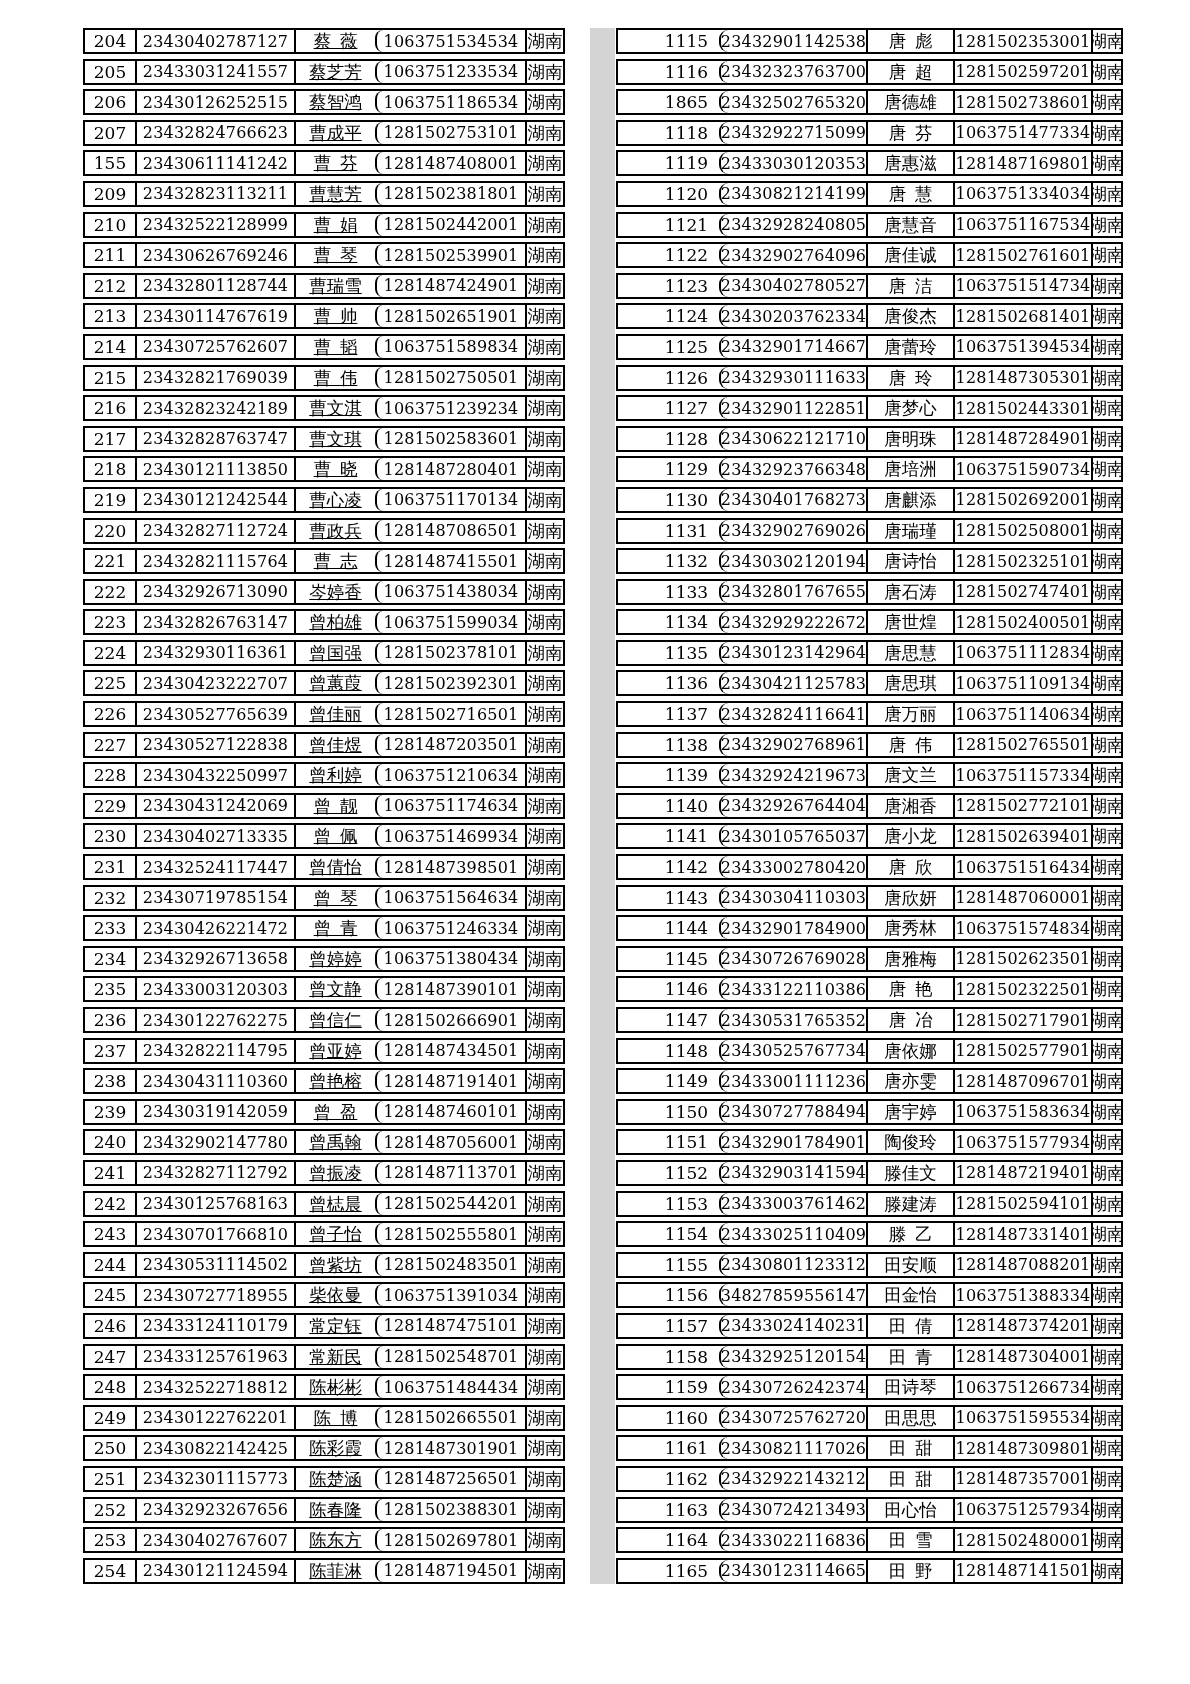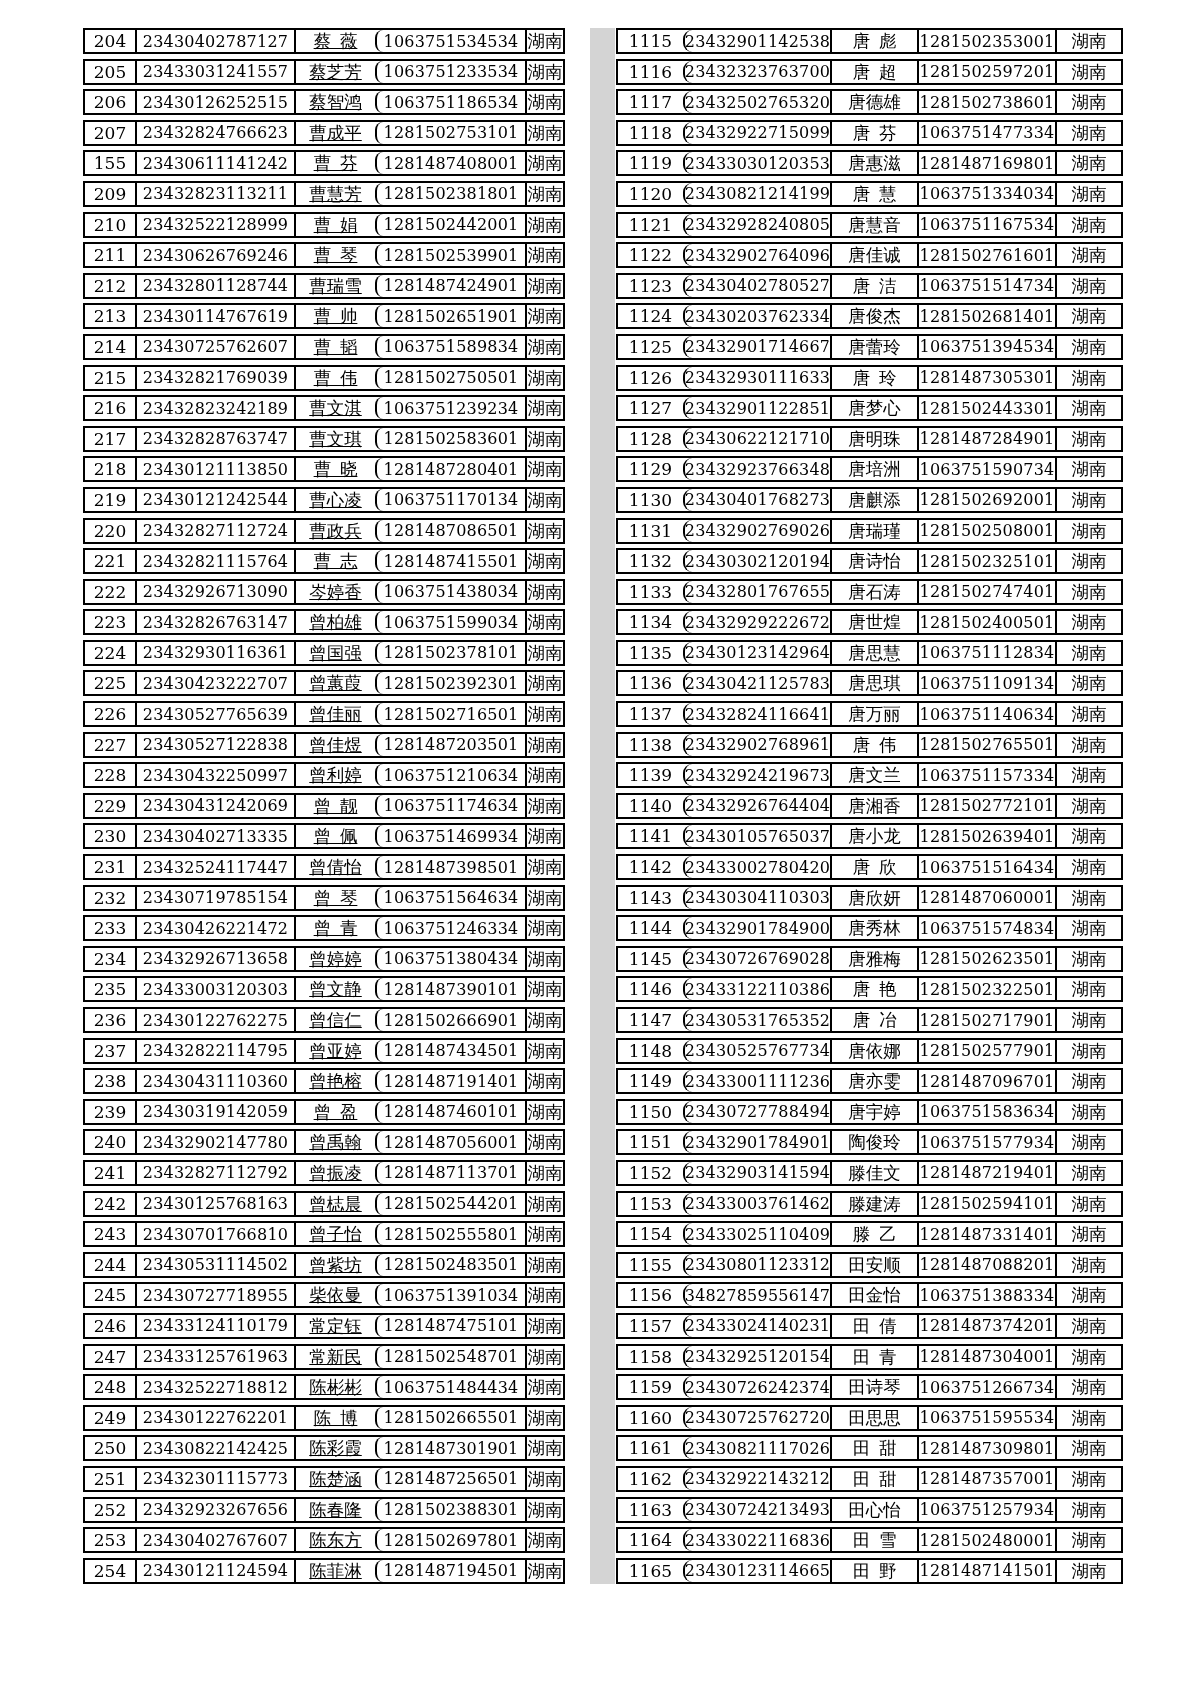--- a/index.html
+++ b/index.html
@@ -13,21 +13,21 @@
   .cell{box-sizing:border-box;display:flex;align-items:center;justify-content:center;
         white-space:nowrap;overflow:hidden;border-left:2px solid #000;
         font-family:"DejaVu Serif","Liberation Serif",serif;color:#000;}
   .cell:first-child{border-left:none;}
   .c0{font-size:17px;}
   .c1{font-size:16px;letter-spacing:0.2px;}
   .c2{font-size:17.5px;}
   .c3{font-size:16px;letter-spacing:0.2px;}
   .c4{font-size:17.5px;}
   .lt .c0{width:50px;} .lt .c1{width:159px;} .lt .c2{width:81px;text-decoration:underline;} .lt .c3{width:150px;border-radius:8px;} .lt .c4{flex:1;}
-  .rt .c0{width:65px;} .rt .c1{width:147px;border-radius:9px;} .rt .c2{width:87px;} .rt .c3{width:138px;} .rt .c4{flex:1;}
+  .rt .c0{width:65px;margin-left:36px;} .rt .c1{width:147px;border-radius:9px;} .rt .c2{width:87px;} .rt .c3{width:138px;} .rt .c4{flex:1;}
 </style>
 </head>
 <body>
 
 <div class="page">
   <div class="col-divider"></div>
   <div class="table lt">
       <div class="t-row">
         <div class="cell c0">204</div>
         <div class="cell c1">23430402787127</div>
@@ -395,21 +395,21 @@
         <div class="cell c4">湖南</div>
       </div>
       <div class="t-row">
         <div class="cell c0">1116</div>
         <div class="cell c1">23432323763700</div>
         <div class="cell c2">唐 超</div>
         <div class="cell c3">1281502597201</div>
         <div class="cell c4">湖南</div>
       </div>
       <div class="t-row">
-        <div class="cell c0">1117</div>
+        <div class="cell c0">1865</div>
         <div class="cell c1">23432502765320</div>
         <div class="cell c2">唐德雄</div>
         <div class="cell c3">1281502738601</div>
         <div class="cell c4">湖南</div>
       </div>
       <div class="t-row">
         <div class="cell c0">1118</div>
         <div class="cell c1">23432922715099</div>
         <div class="cell c2">唐 芬</div>
         <div class="cell c3">1063751477334</div>

